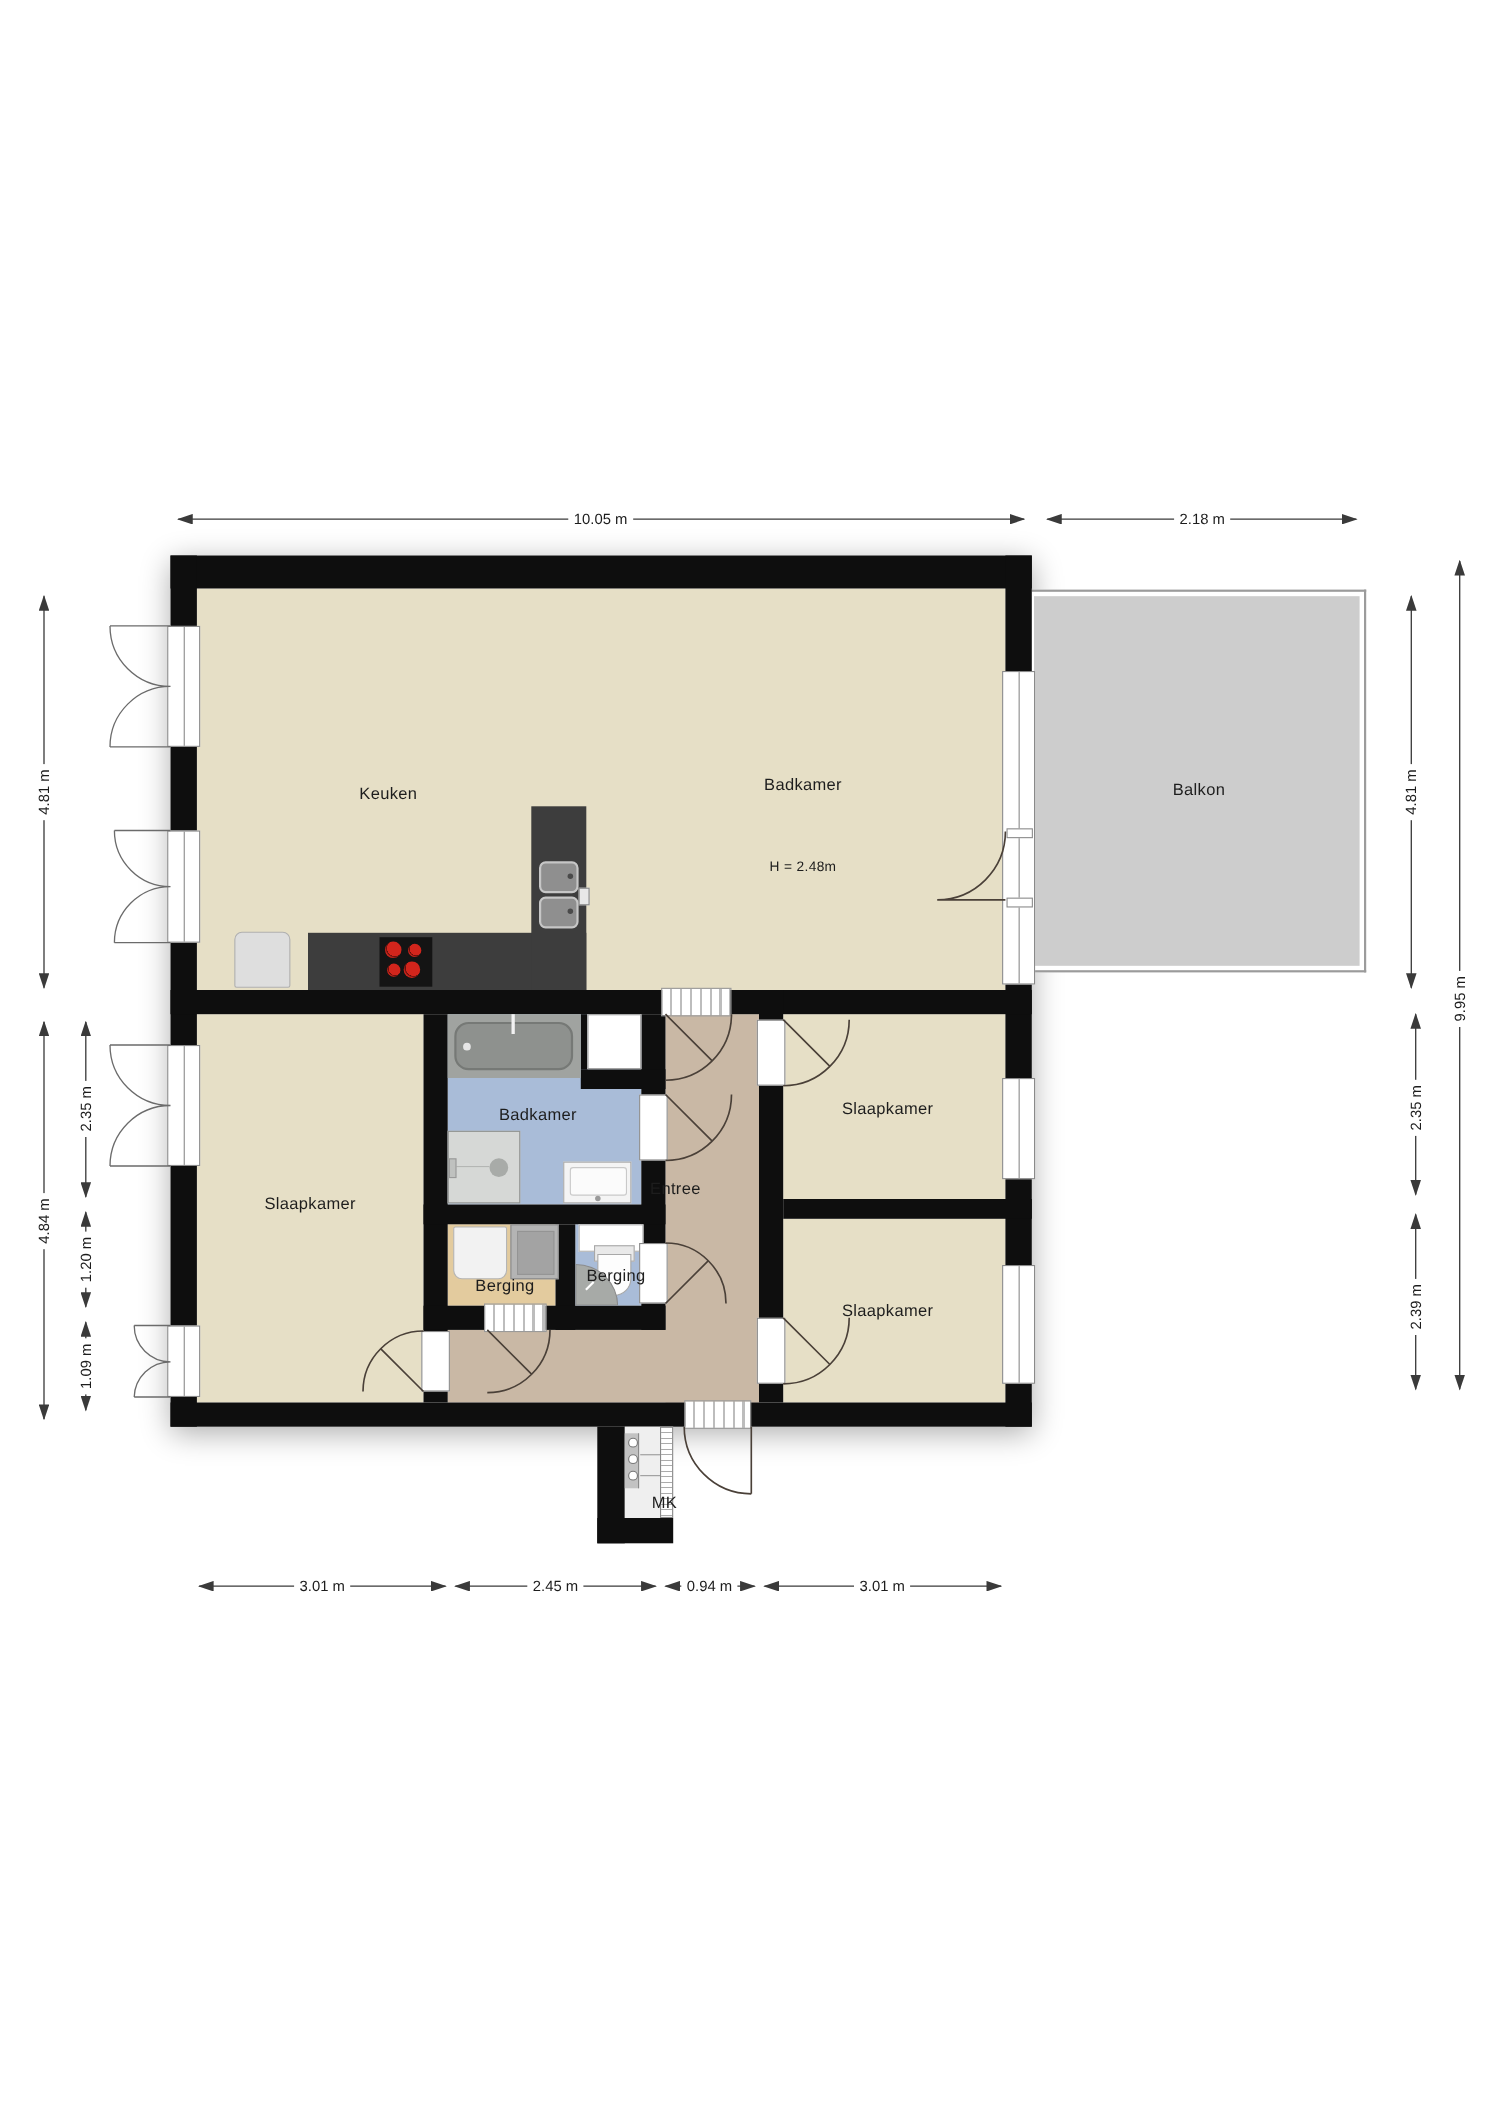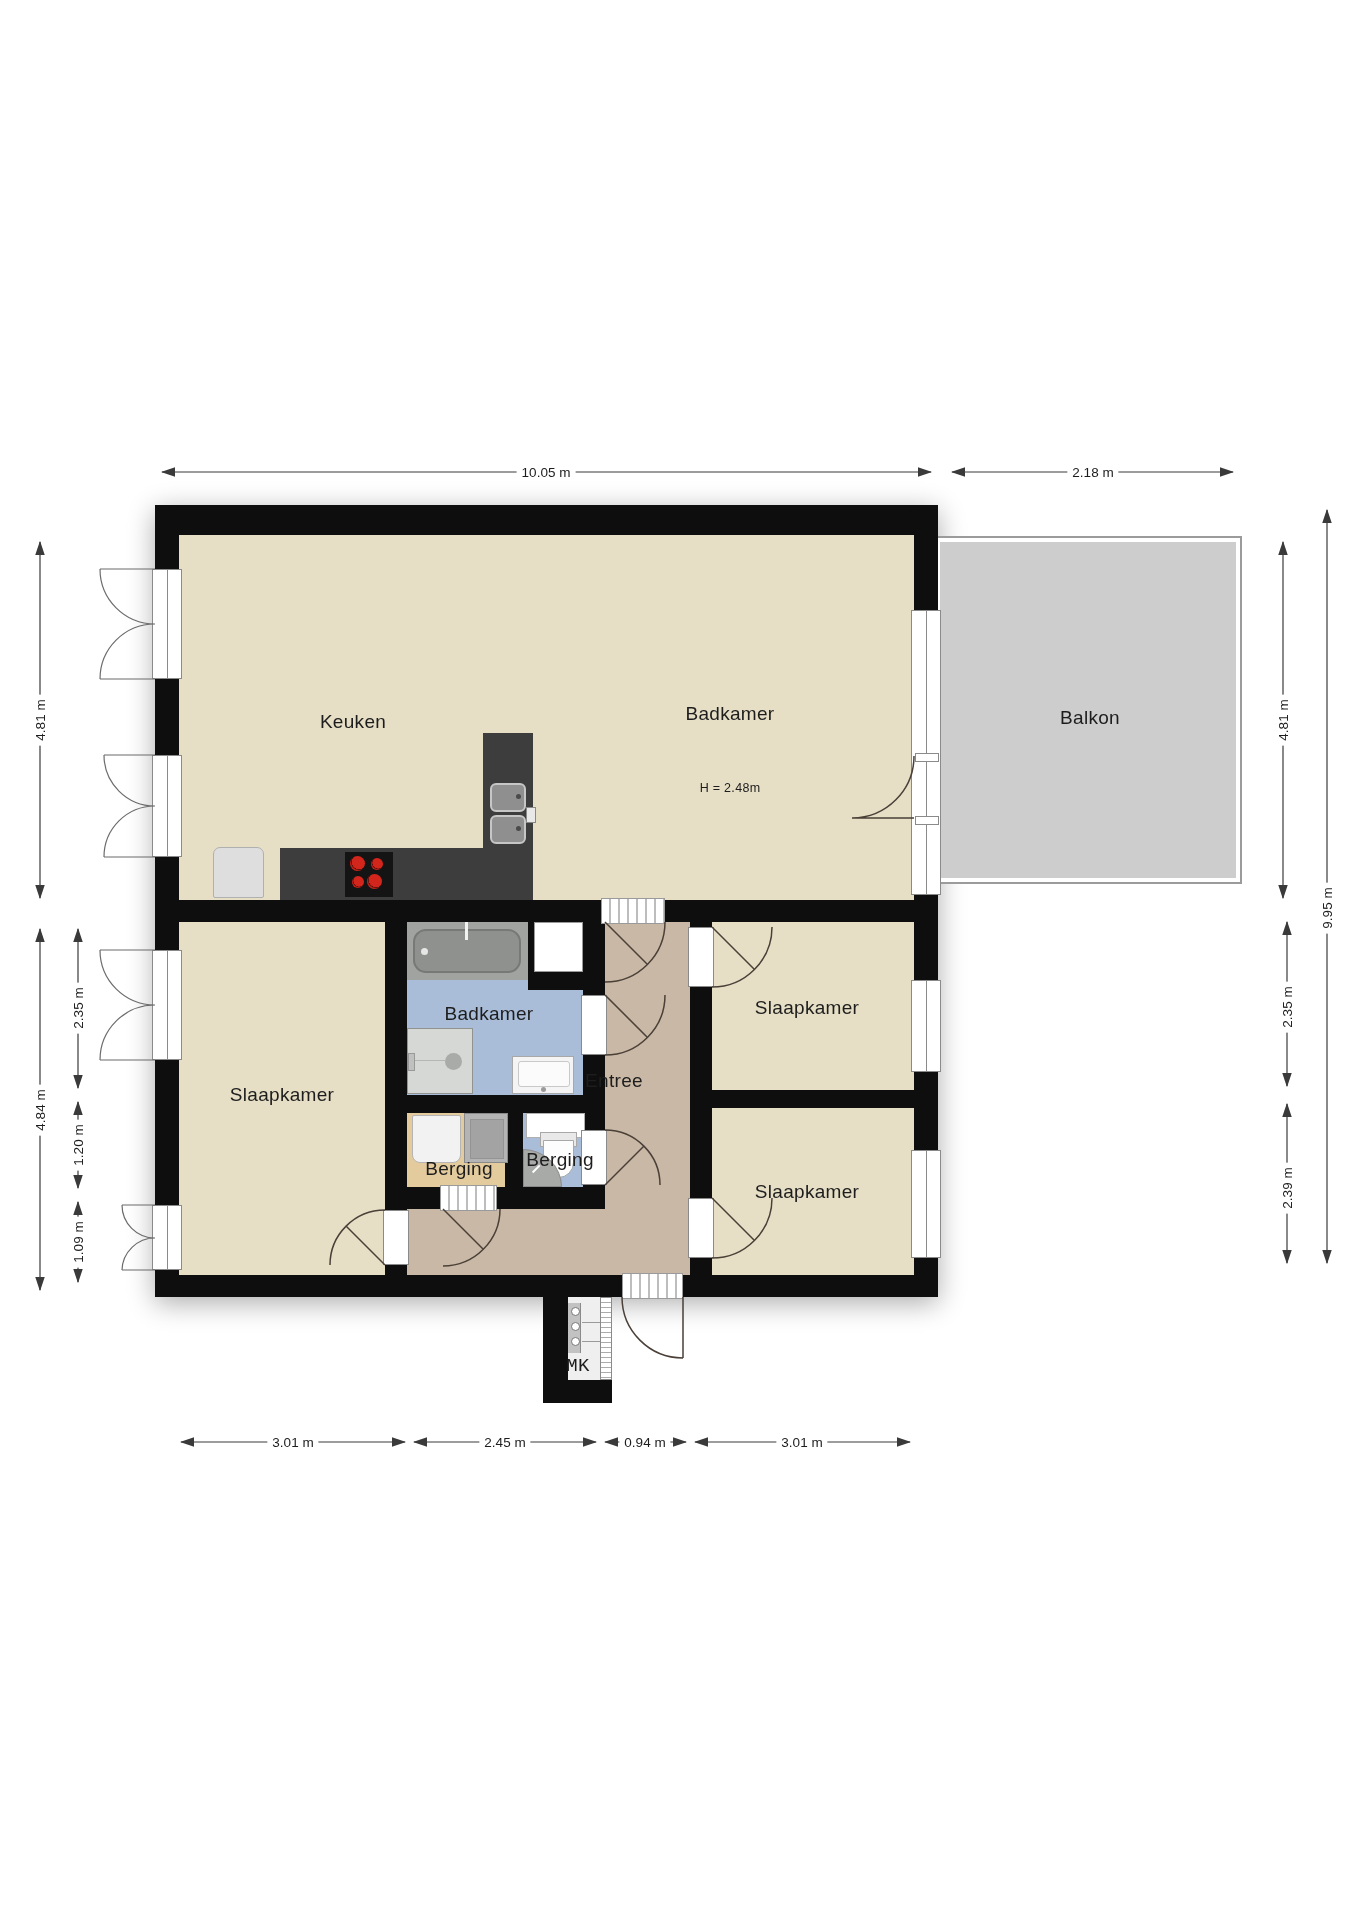--- a/index.html
+++ b/index.html
@@ -14,21 +14,21 @@
   .wall{position:absolute;background:var(--wall);}
   .floor{position:absolute;}
   .f-main{background:var(--floor-main);}
   .f-entree{background:var(--floor-entree);}
   .f-berging{background:var(--floor-berging);}
   .f-san{background:var(--floor-sanitary);}
   .gap{position:absolute;background:#fff;border:1px solid #8a8a8a;box-sizing:border-box;}
   .gap-glass::after{content:"";position:absolute;left:50%;top:0;bottom:0;width:1px;background:#8a8a8a;}
   .thr{position:absolute;box-sizing:border-box;border:1px solid #9a9a9a;
        background:repeating-linear-gradient(90deg,#fff 0 7px,#bdbdbd 7px 9px);}
-  .rlabel{position:absolute;transform:translate(-50%,-50%);font-size:19px;color:var(--text);
+  .rlabel{position:absolute;transform:translate(-50%,-50%);font-size:15px;color:var(--text);
           white-space:nowrap;letter-spacing:.3px;}
   .rlabel.small{font-size:12.5px;}
   .dlabel{position:absolute;transform:translate(-50%,-50%);font-size:13.5px;color:var(--text);
           background:#fff;padding:0 5px;white-space:nowrap;}
   .dlabel.vert{transform:translate(-50%,-50%) rotate(-90deg);}
   .fix{position:absolute;box-sizing:border-box;}
   .burner{position:absolute;border-radius:50%;background:radial-gradient(circle at 60% 40%, var(--burner) 55%, #5e0f0a 58%, var(--burner) 70%);}
   svg{position:absolute;left:0;top:0;}
 </style>
 </head>
@@ -195,21 +195,21 @@
   <span class="rlabel" style="left:730px;top:714px;">Badkamer</span>
   <span class="rlabel small" style="left:730px;top:788px;">H = 2.48m</span>
   <span class="rlabel" style="left:1090px;top:718px;">Balkon</span>
   <span class="rlabel" style="left:282px;top:1095px;">Slaapkamer</span>
   <span class="rlabel" style="left:807px;top:1008px;">Slaapkamer</span>
   <span class="rlabel" style="left:807px;top:1192px;">Slaapkamer</span>
   <span class="rlabel" style="left:489px;top:1014px;">Badkamer</span>
   <span class="rlabel" style="left:614px;top:1081px;">Entree</span>
   <span class="rlabel" style="left:459px;top:1169px;">Berging</span>
   <span class="rlabel" style="left:560px;top:1160px;">Berging</span>
-  <span class="rlabel" style="left:578px;top:1366px;font-family:Liberation Mono, monospace;">MK</span>
+  <span class="rlabel" style="left:604px;top:1366px;">MK</span>
 
   <span class="dlabel" style="left:546px;top:472px;">10.05 m</span>
   <span class="dlabel" style="left:1093px;top:472px;">2.18 m</span>
   <span class="dlabel vert" style="left:40px;top:720px;">4.81 m</span>
   <span class="dlabel vert" style="left:40px;top:1110px;">4.84 m</span>
   <span class="dlabel vert" style="left:78px;top:1008px;">2.35 m</span>
   <span class="dlabel vert" style="left:78px;top:1145px;">1.20 m</span>
   <span class="dlabel vert" style="left:78px;top:1242px;">1.09 m</span>
   <span class="dlabel vert" style="left:1283px;top:720px;">4.81 m</span>
   <span class="dlabel vert" style="left:1327px;top:908px;">9.95 m</span>

